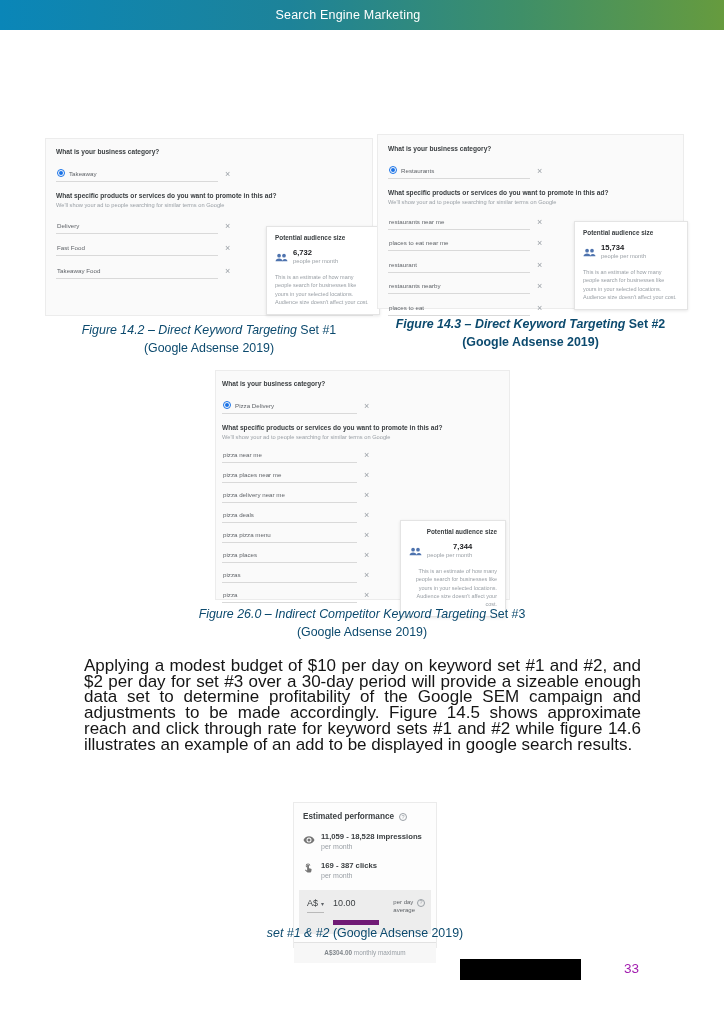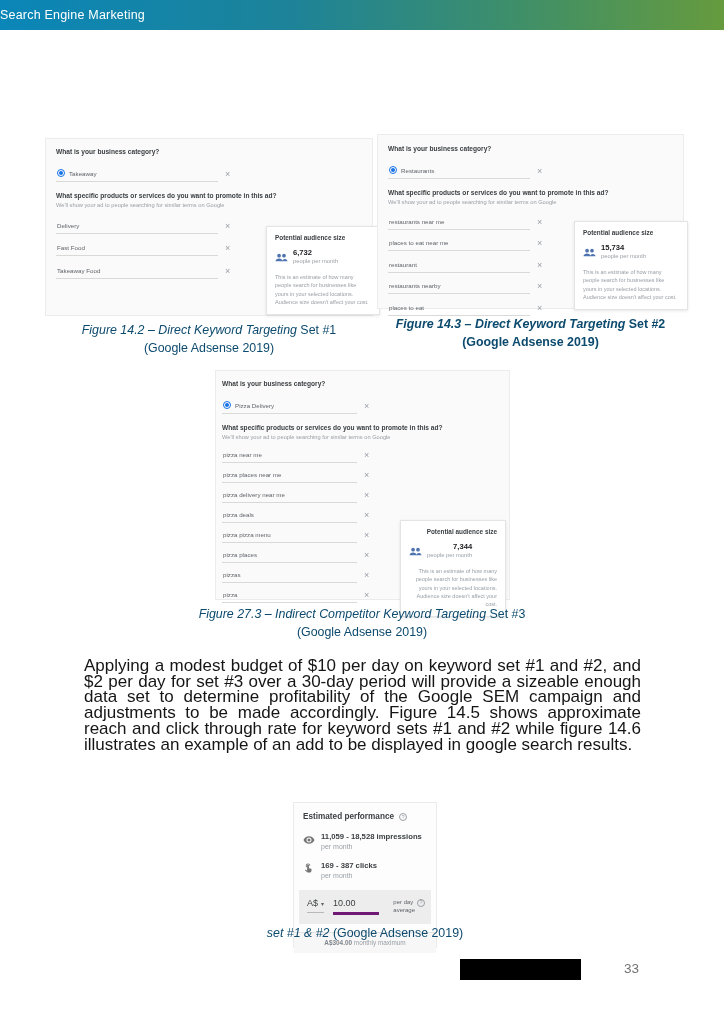--- a/index.html
+++ b/index.html
@@ -6,21 +6,21 @@
   html,body { background:#fff; }
   body {
     width:724px; height:1023px; position:relative; overflow:hidden;
     font-family:"Liberation Sans", sans-serif; color:#111;
   }
 
   
   .header {
     position:absolute; left:0; top:0; width:724px; height:30px;
     background:linear-gradient(90deg,#0a86b8 0%,#1d8399 40%,#3f8f68 72%,#669b3e 100%);
-    display:flex; align-items:center; justify-content:flex-start; padding-right:28px;
+    display:flex; align-items:center; justify-content:center; padding-right:28px;
   }
   .header-title { color:#fff; font-size:12.5px; letter-spacing:.2px; }
 
   
   .shot {
     position:absolute; background:#fafafa; border:1px solid #ececec;
   }
   .shot-inner { position:relative; width:100%; height:100%; }
   .q { font-weight:bold; font-size:6.6px; color:#3c4043; }
   .hint { font-size:5.7px; color:#9aa0a6; margin-top:3px; }
@@ -100,34 +100,34 @@
   .budget-box {
     margin:11px 5px 0 5px; background:#ededed; padding:8px 6px 9px 8px;
     display:flex; align-items:flex-start;
   }
   .cur-wrap {
     font-size:9px; color:#3c4043; border-bottom:1px solid #b9b9b9;
     padding-bottom:4px; display:flex; align-items:center; gap:3px;
   }
   .caret { font-size:6px; color:#5f6368; }
   .amount {
-    font-size:9px; color:#3c4043; border-bottom:3px solid #701a75;
-    padding-bottom:4px; margin-left:9px; width:46px;
+    font-size:9px; color:#3c4043; border-bottom:5px solid #701a75;
+    padding-bottom:12px; margin-left:9px; width:46px;
   }
   .perday { margin-left:auto; font-size:6px; color:#5f6368; line-height:1.35; position:relative; padding-right:10px; }
   .perday .help { position:absolute; right:0; top:1px; }
   .max-row {
     margin-top:8px; border-top:1px solid #e2e2e2; background:#f7f7f7;
     text-align:center; font-size:6.4px; color:#9aa0a6; padding:6px 0 7px 0;
   }
   .max-row b { color:#80868b; }
 
   
   .redaction { position:absolute; left:460px; top:959px; width:121px; height:21px; background:#000; }
-  .pagenum { position:absolute; left:624px; top:961px; font-size:13.5px; color:#737373; }
+  .pagenum { position:absolute; left:624px; top:961px; font-size:13.5px; color:#a21caf; }
 </style>
 </head>
 <body>
 
 <div class="header">
   <span class="header-title">Search Engine Marketing</span>
 </div>
 
 <div class="shot shot1">
   <div class="shot-inner">
@@ -361,21 +361,21 @@
           <div class="aud-count">7,344</div>
           <div class="aud-unit">people per month</div>
         </span>
       </div>
       <div class="aud-note">This is an estimate of how many people search for businesses like yours in your selected locations. Audience size doesn't affect your cost.</div>
     </div>
   </div>
 </div>
 
 <div class="caption cap144">
-  <span class="it">Figure 27.3 – Indirect Competitor Keyword Targeting</span><span> Set #3</span><br>
+  <span class="it">Figure 26.0 – Indirect Competitor Keyword Targeting</span><span> Set #3</span><br>
   <span>(Google Adsense 2019)</span>
 </div>
 
 <div class="paragraph">Applying a modest budget of $10 per day on keyword set #1 and #2, and $2 per day for set #3 over a 30-day period will provide a sizeable enough data set to determine profitability of the Google SEM campaign and adjustments to be made accordingly. Figure 14.5 shows approximate reach and click through rate for keyword sets #1 and #2 while figure 14.6 illustrates an example of an add to be displayed in google search results.</div>
 
 <div class="perf">
   <div class="perf-title">
     <span>Estimated performance</span>
     <span class="help">?</span>
   </div>

